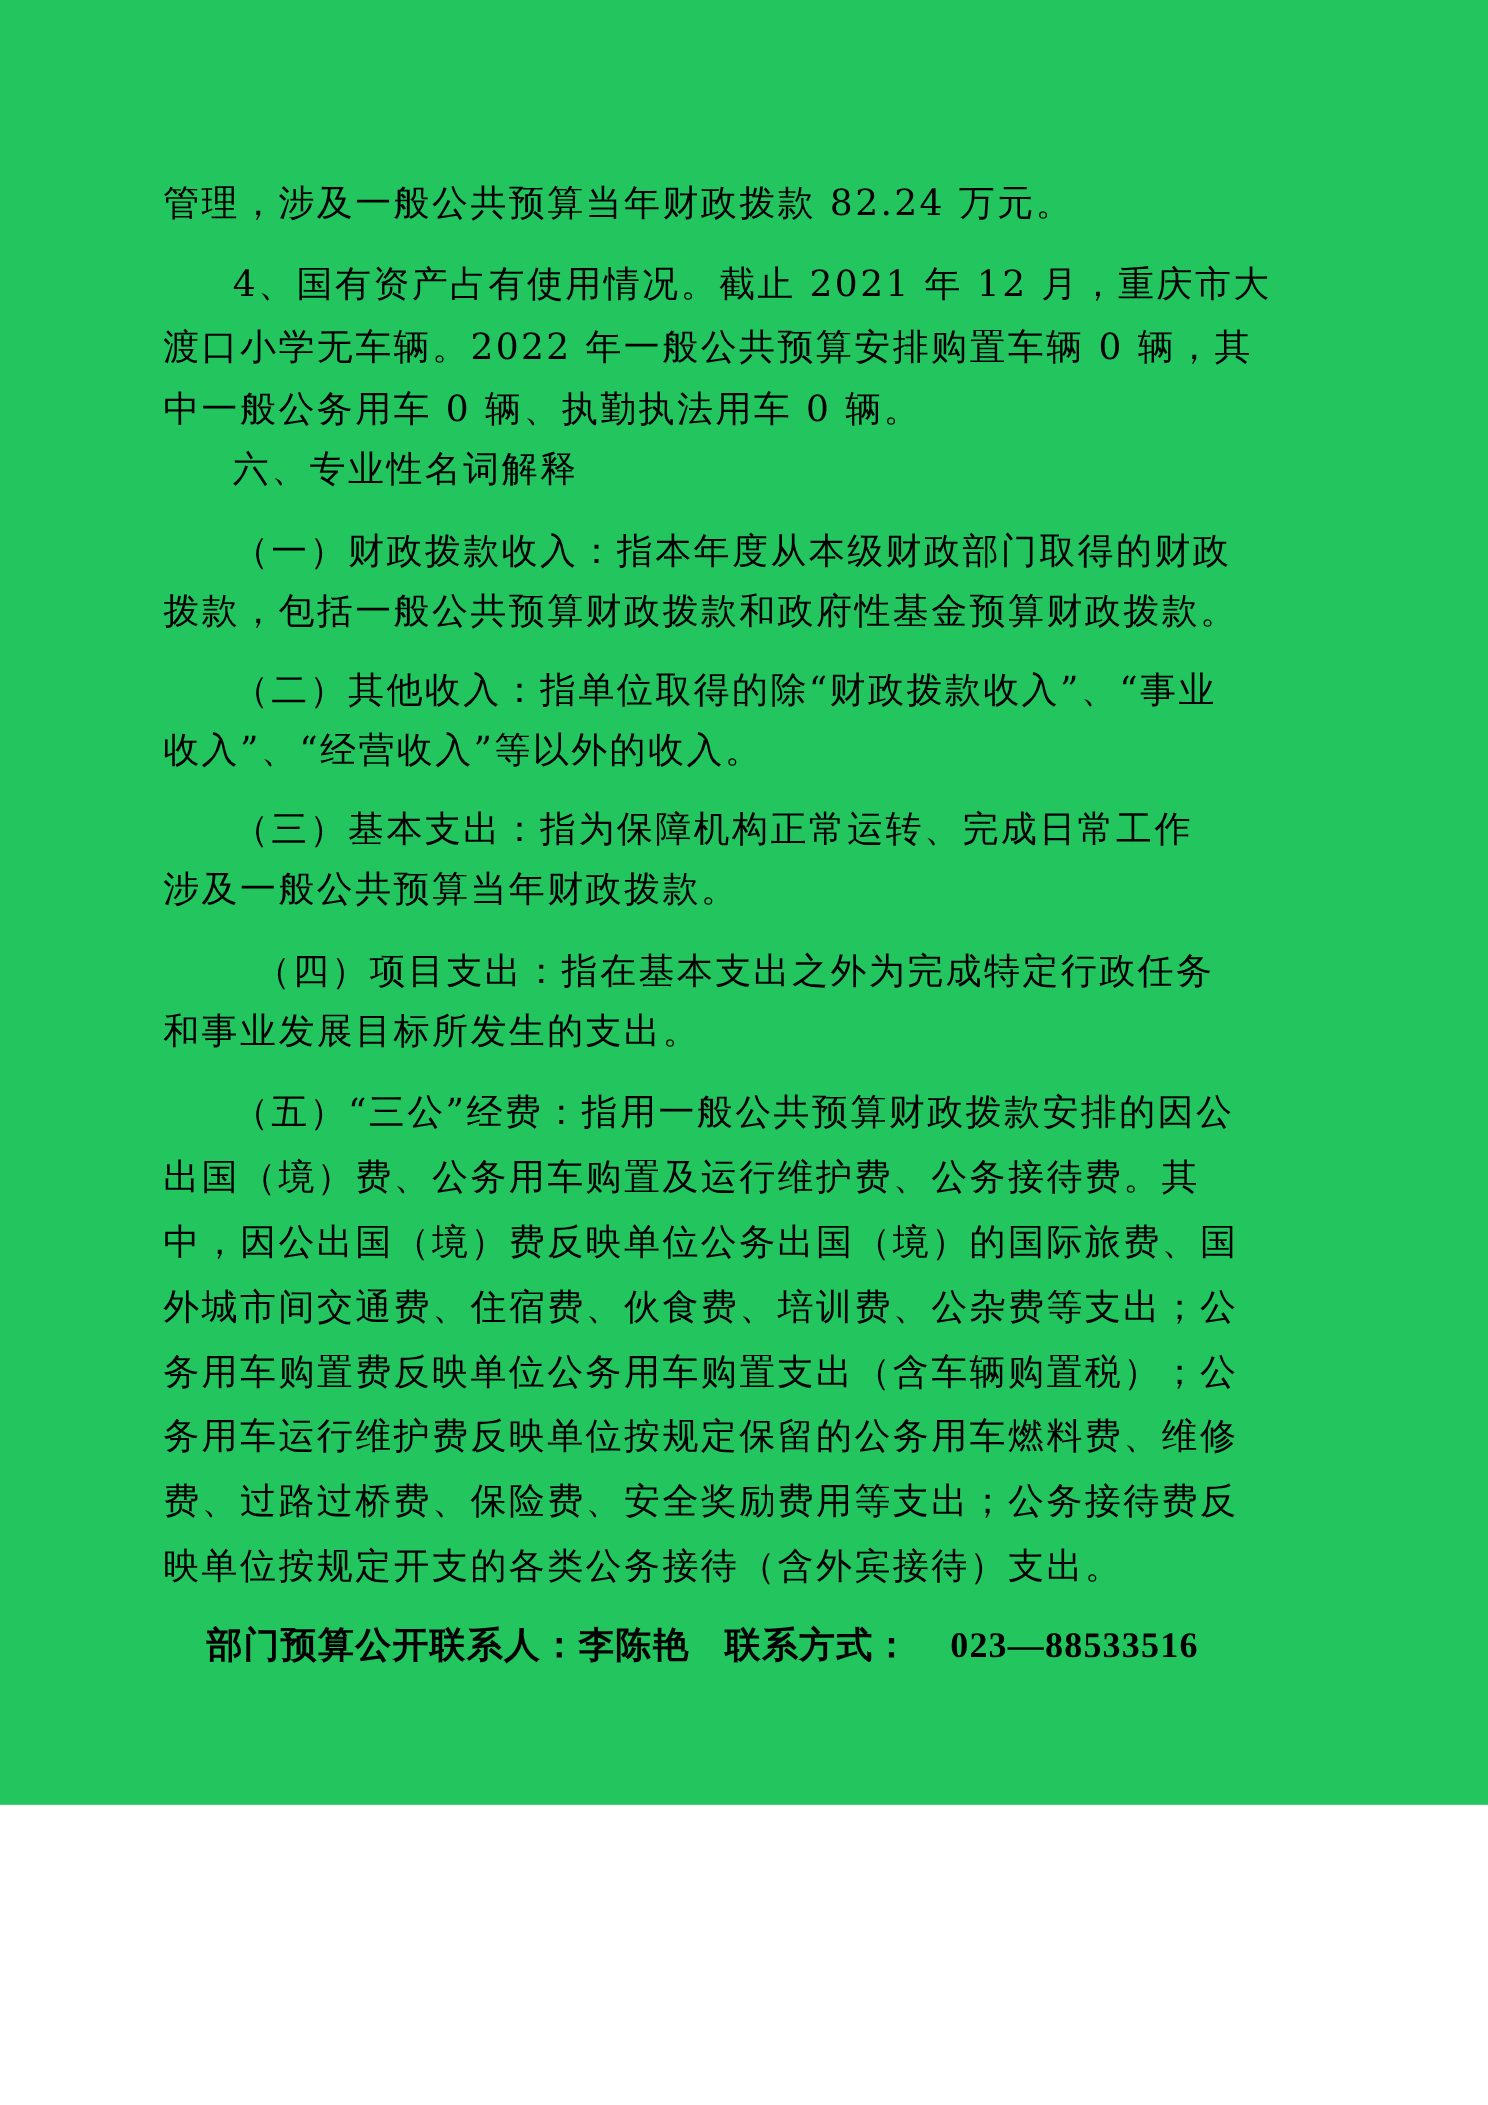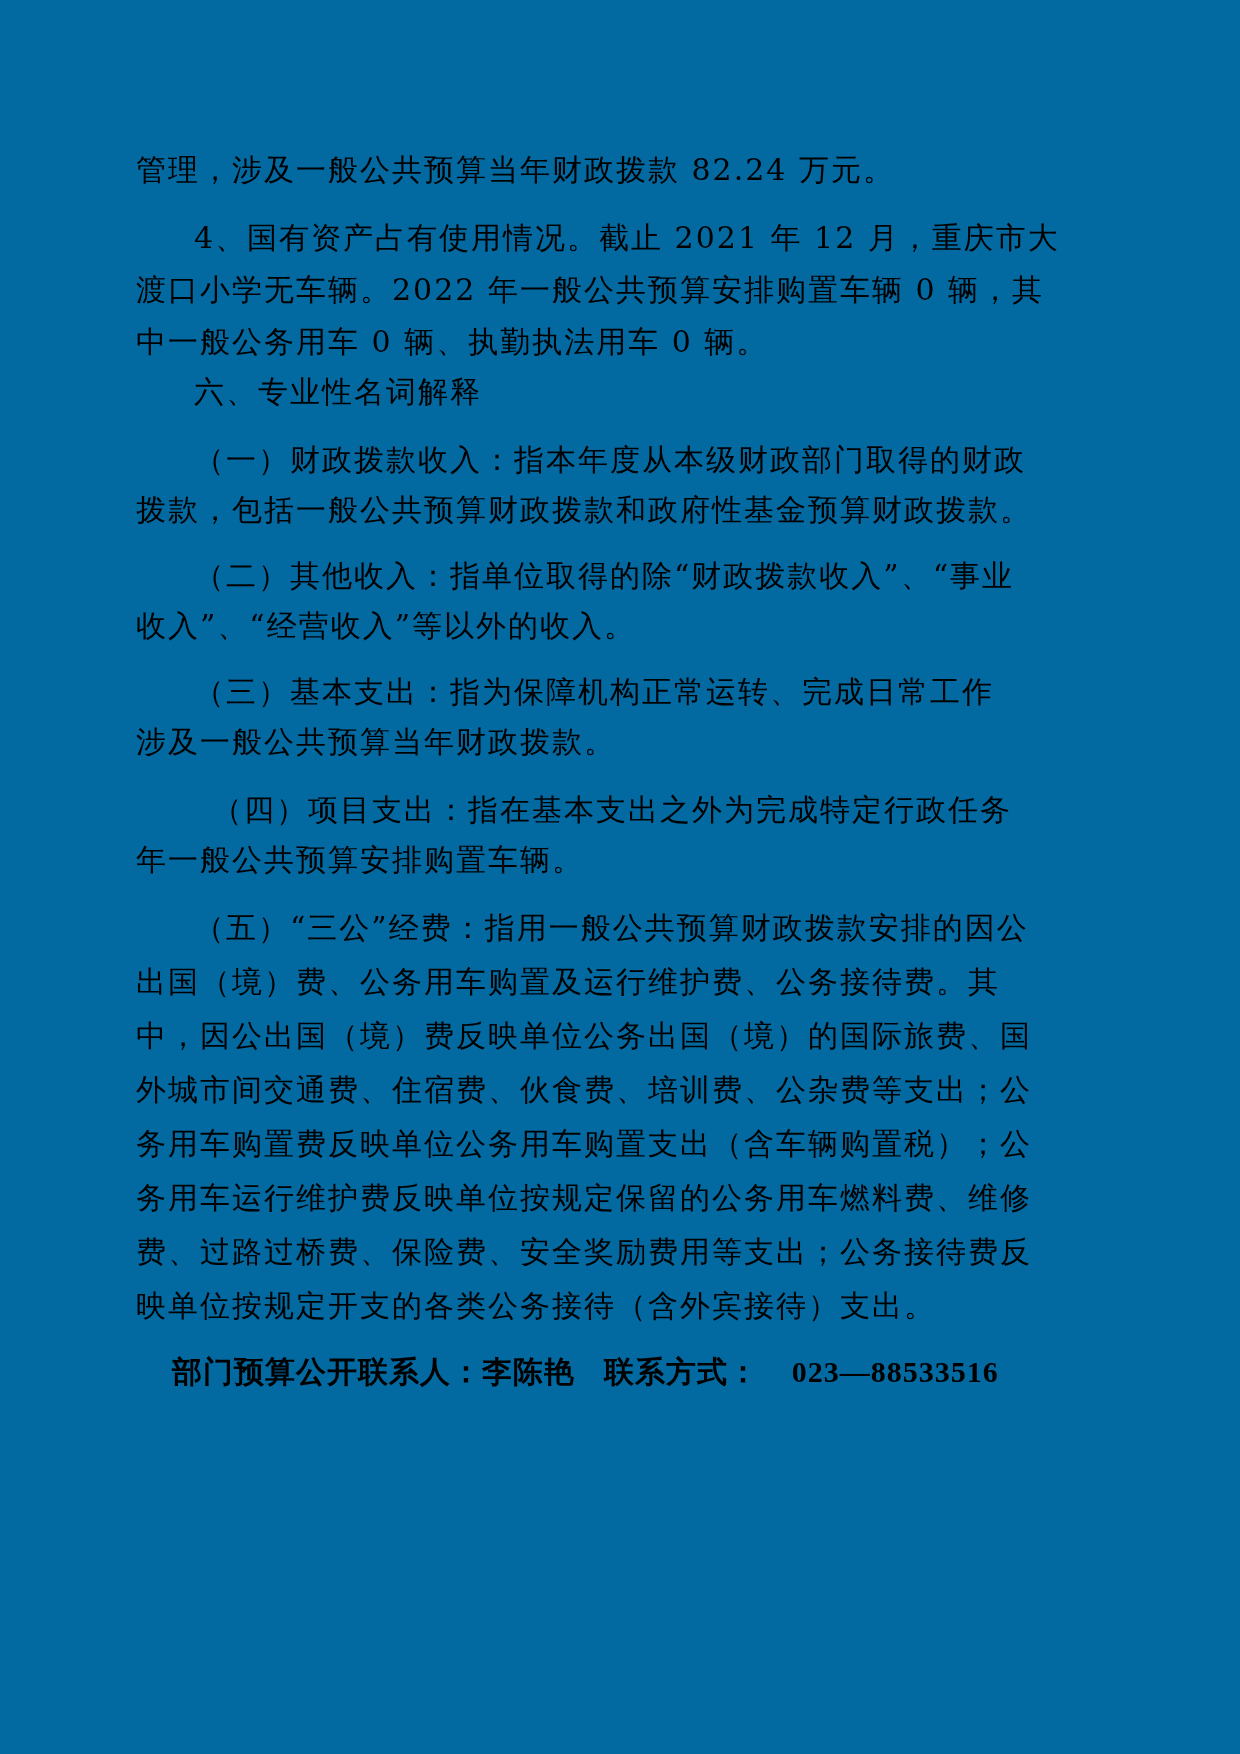--- a/index.html
+++ b/index.html
@@ -12,22 +12,22 @@
       height: 1754px;
       position: relative;
       overflow: hidden;
       font-family: "DejaVu Serif", "Liberation Serif", serif;
       color: #000000;
     }
     .page {
       position: absolute;
       left: 0; top: 0;
       width: 1240px;
-      height: 1754px;
-      background: #0369a1;
+      height: 1504px;
+      background: #22c55e;
     }
     .line {
       position: absolute;
       white-space: nowrap;
       font-size: 30px;
       line-height: 40px;
       letter-spacing: 2px;
     }
     .contact {
       position: absolute;
@@ -58,21 +58,21 @@
   <div class="line" style="left:194px; top:440px;">（一）财政拨款收入：指本年度从本级财政部门取得的财政</div>
   <div class="line" style="left:136px; top:490px;">拨款，包括一般公共预算财政拨款和政府性基金预算财政拨款。</div>
 
   <div class="line" style="left:194px; top:556px;">（二）其他收入：指单位取得的除“财政拨款收入”、“事业</div>
   <div class="line" style="left:136px; top:606px;text-align:center;">收入”、“经营收入”等以外的收入。</div>
 
   <div class="line" style="left:194px; top:672px;">（三）基本支出：指为保障机构正常运转、完成日常工作</div>
   <div class="line" style="left:136px; top:722px;">涉及一般公共预算当年财政拨款。</div>
 
   <div class="line" style="left:212px; top:790px;">（四）项目支出：指在基本支出之外为完成特定行政任务</div>
-  <div class="line" style="left:136px; top:840px;">年一般公共预算安排购置车辆。</div>
+  <div class="line" style="left:136px; top:840px;">和事业发展目标所发生的支出。</div>
 
   <div class="line" style="left:194px; top:908px;">（五）“三公”经费：指用一般公共预算财政拨款安排的因公</div>
   <div class="line" style="left:136px; top:962px;">出国（境）费、公务用车购置及运行维护费、公务接待费。其</div>
   <div class="line" style="left:136px; top:1016px;">中，因公出国（境）费反映单位公务出国（境）的国际旅费、国</div>
   <div class="line" style="left:136px; top:1070px;text-align:center;">外城市间交通费、住宿费、伙食费、培训费、公杂费等支出；公</div>
   <div class="line" style="left:136px; top:1124px;">务用车购置费反映单位公务用车购置支出（含车辆购置税）；公</div>
   <div class="line" style="left:136px; top:1178px;">务用车运行维护费反映单位按规定保留的公务用车燃料费、维修</div>
   <div class="line" style="left:136px; top:1232px;">费、过路过桥费、保险费、安全奖励费用等支出；公务接待费反</div>
   <div class="line" style="left:136px; top:1286px;">映单位按规定开支的各类公务接待（含外宾接待）支出。</div>
 

